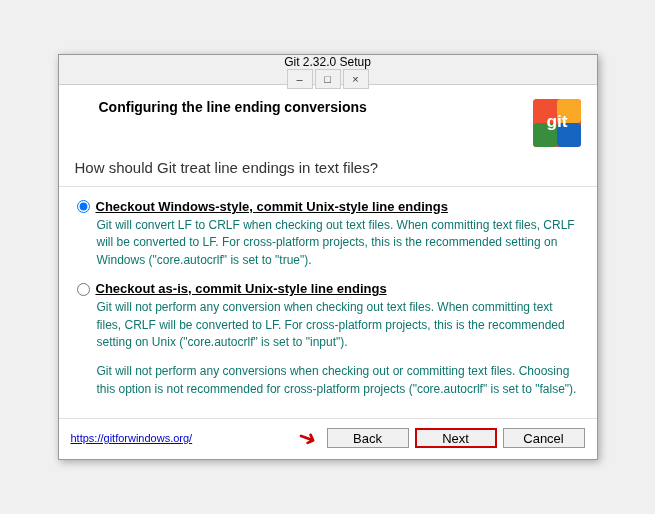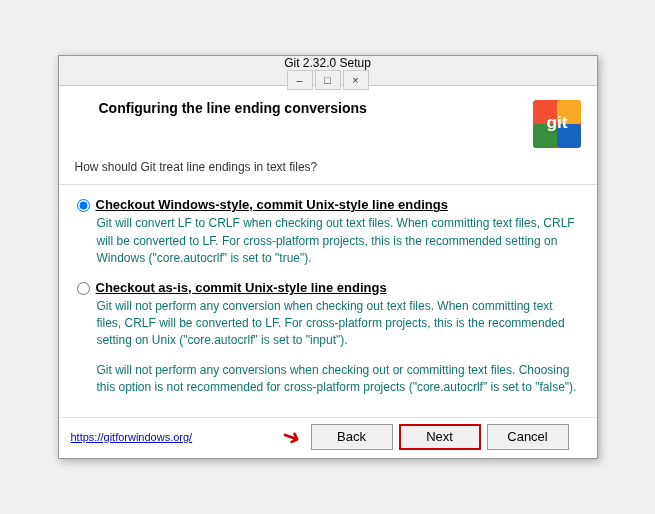--- a/index.html
+++ b/index.html
@@ -68,42 +68,42 @@
     }
     .header-text {}
     .header-title {
       font-size: 14px;
       font-weight: bold;
       color: #000;
       margin-bottom: 3px;
       margin-left: 24px;
     }
     .header-subtitle {
-      font-size: 12px;
+      font-size: 15px;
       color: #333;
       margin-top: 44px;
     }
     .header-logo {
       width: 48px;
       height: 48px;
       flex-shrink: 0;
       margin-left: 10px;
     }
 
     .content {
       padding: 12px 18px 8px 18px;
       flex: 1;
     }
 
     .option {
       margin-bottom: 12px;
     }
     .option-row {
       display: flex;
-      align-items: flex-end;
+      align-items: center;
       margin-bottom: 3px;
     }
     .option-radio {
       margin-top: 1px;
       margin-right: 6px;
       flex-shrink: 0;
       cursor: pointer;
     }
     .option-label {
       font-size: 13px;
@@ -113,39 +113,39 @@
     }
     .option-desc {
       font-size: 12px;
       color: #0f766e;
       line-height: 1.45;
       margin-left: 20px;
     }
 
     .footer {
       border-top: 1px solid #e0e0e0;
-      padding: 6px 28px 8px 12px;
+      padding: 6px 12px 8px 12px;
       display: flex;
       align-items: center;
     }
     .footer-link {
       font-size: 11px;
       color: #0000cc;
       text-decoration: underline;
       flex: 1;
       cursor: pointer;
     }
     .footer-buttons {
       display: flex;
       gap: 6px;
       align-items: center;
     }
     .btn {
       width: 82px;
-      height: 26px;
+      height: 20px;
       font-size: 13px;
       cursor: pointer;
       border: 1px solid #999;
       background: #f0f0f0;
       color: #000;
     }
     .btn-next {
       border: 2px solid #cc0000;
       background: #f0f0f0;
       font-weight: normal;

